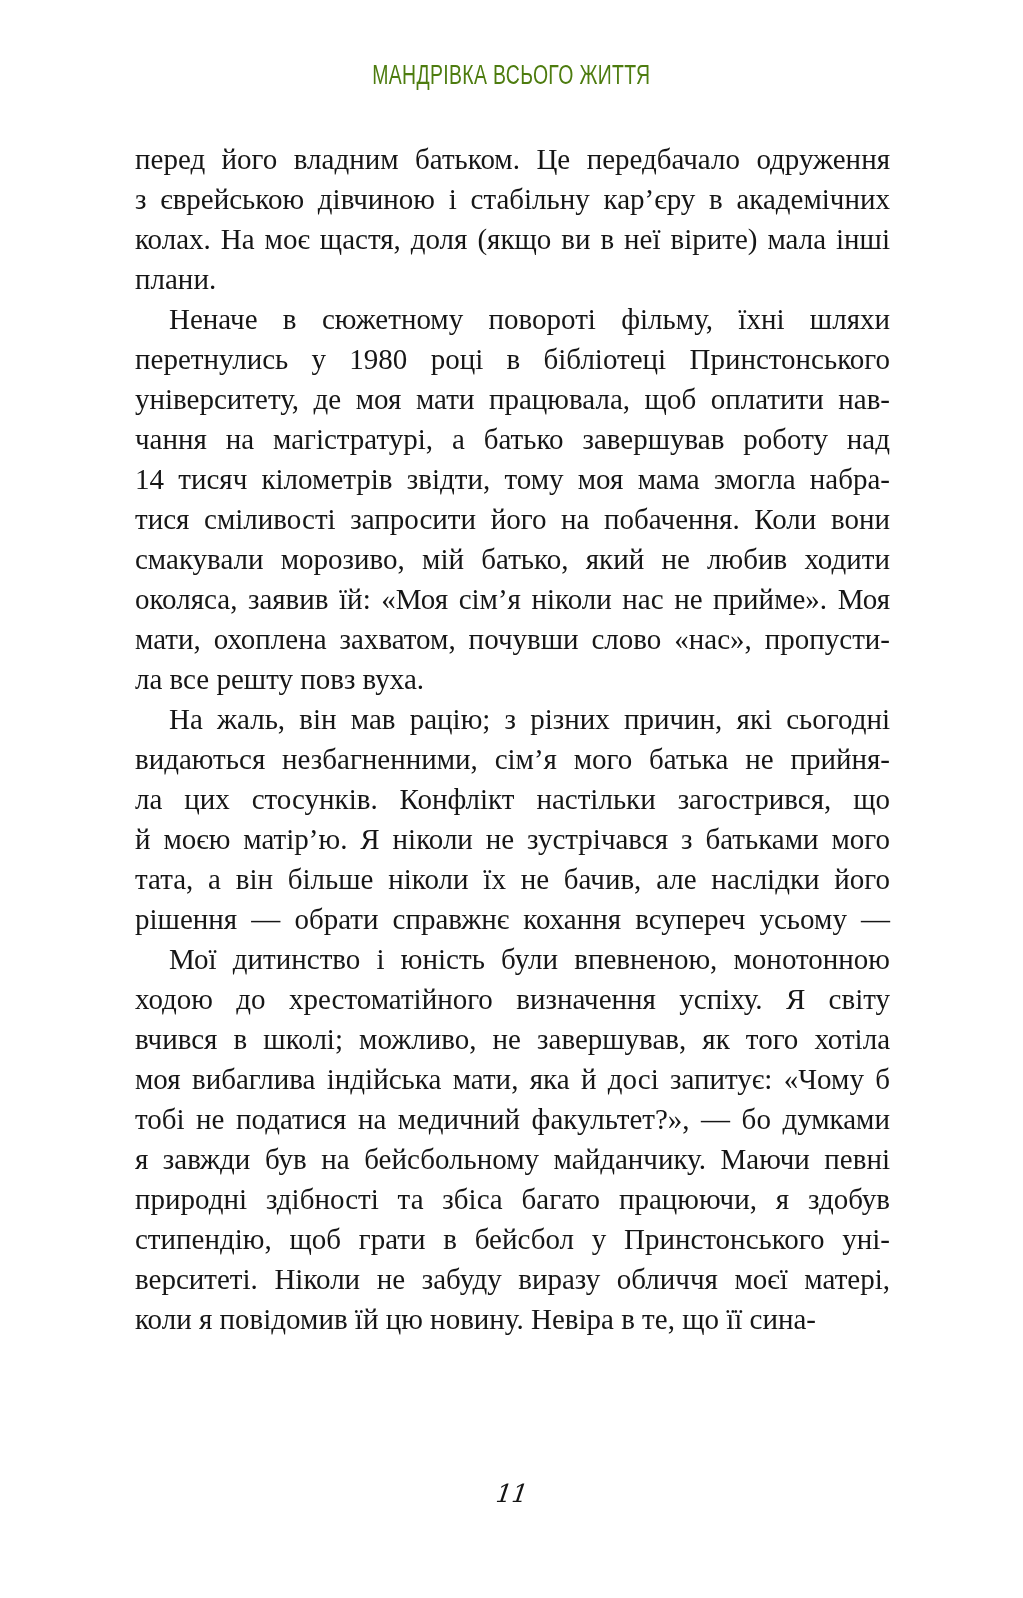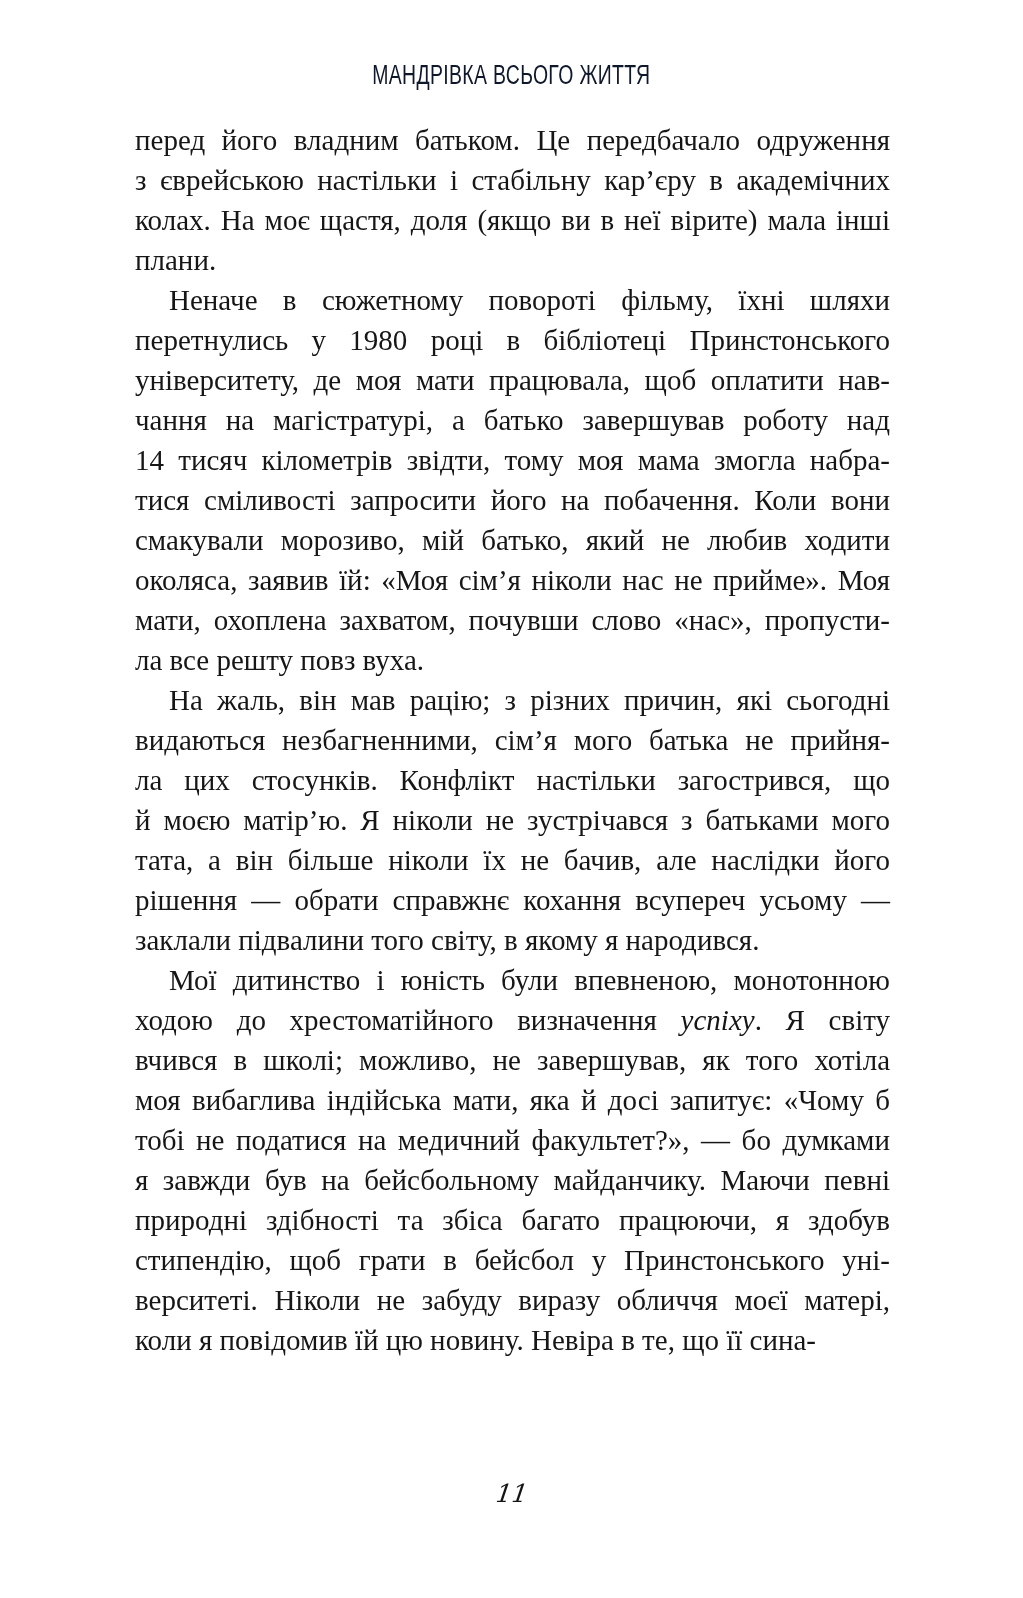--- a/index.html
+++ b/index.html
@@ -19,53 +19,52 @@
   .running-head {
     position: absolute;
     top: 58px;
     left: 0;
     width: 100%;
     text-align: center;
     line-height: 34px;
     font-family: "Liberation Sans", sans-serif;
     font-size: 27px;
     font-weight: 400;
-    color: #0f172a;
+    color: #4d7c0f;
     white-space: nowrap;
   }
   .running-head .condense {
     display: inline-block;
     transform: scaleX(0.72);
     transform-origin: 50% 50%;
     letter-spacing: 0.5px;
   }
   .body-text {
     position: absolute;
-    top: 120px;
+    top: 139px;
     left: 135px;
     width: 755px;
   }
   .line {
     line-height: 40px;
     height: 40px;
     font-size: 29px;
     text-align: justify;
     text-align-last: justify;
     white-space: normal;
     overflow: visible;
   }
   .line.para-end {
     text-align: left;
     text-align-last: left;
   }
   .line.indented {
     text-indent: 34px;
   }
   .line .it {
-    font-style: italic;
   }
   .page-number {
     position: absolute;
     top: 1476px;
     left: 0;
     width: 100%;
     text-align: center;
     font-family: "DejaVu Serif", serif;
     font-style: italic;
     font-size: 25px;
@@ -81,40 +80,39 @@
 <body>
 
 <div class="book-page">
 
   <div class="running-head">
     <span class="condense">МАНДРІВКА ВСЬОГО ЖИТТЯ</span>
   </div>
 
   <div class="body-text">
       <div class="line"><span>перед його владним батьком. Це передбачало одруження</span></div>
-      <div class="line"><span>з єврейською настільки і стабільну кар’єру в академічних</span></div>
+      <div class="line"><span>з єврейською дівчиною і стабільну кар’єру в академічних</span></div>
       <div class="line"><span>колах. На моє щастя, доля (якщо ви в неї вірите) мала інші</span></div>
       <div class="line para-end"><span>плани.</span></div>
       <div class="line indented"><span>Неначе в сюжетному повороті фільму, їхні шляхи</span></div>
       <div class="line"><span>перетнулись у 1980 році в бібліотеці Принстонського</span></div>
       <div class="line"><span>університету, де моя мати працювала, щоб оплатити нав-</span></div>
       <div class="line"><span>чання на магістратурі, а батько завершував роботу над</span></div>
       <div class="line"><span>14 тисяч кілометрів звідти, тому моя мама змогла набра-</span></div>
       <div class="line"><span>тися сміливості запросити його на побачення. Коли вони</span></div>
       <div class="line"><span>смакували морозиво, мій батько, який не любив ходити</span></div>
       <div class="line"><span>околяса, заявив їй: «Моя сім’я ніколи нас не прийме». Моя</span></div>
       <div class="line"><span>мати, охоплена захватом, почувши слово «нас», пропусти-</span></div>
       <div class="line para-end"><span>ла все решту повз вуха.</span></div>
       <div class="line indented"><span>На жаль, він мав рацію; з різних причин, які сьогодні</span></div>
       <div class="line"><span>видаються незбагненними, сім’я мого батька не прийня-</span></div>
       <div class="line"><span>ла цих стосунків. Конфлікт настільки загострився, що</span></div>
       <div class="line"><span>й моєю матір’ю. Я ніколи не зустрічався з батьками мого</span></div>
       <div class="line"><span>тата, а він більше ніколи їх не бачив, але наслідки його</span></div>
       <div class="line"><span>рішення — обрати справжнє кохання всупереч усьому —</span></div>
-      <div class="line para-end"><span>заклали підвалини того світу, в якому я народився.</span></div>
       <div class="line indented"><span>Мої дитинство і юність були впевненою, монотонною</span></div>
       <div class="line"><span>ходою до хрестоматійного визначення </span><span class="it">успіху</span><span>. Я світу</span></div>
       <div class="line"><span>вчився в школі; можливо, не завершував, як того хотіла</span></div>
       <div class="line"><span>моя вибаглива індійська мати, яка й досі запитує: «Чому б</span></div>
       <div class="line"><span>тобі не податися на медичний факультет?», — бо думками</span></div>
       <div class="line"><span>я завжди був на бейсбольному майданчику. Маючи певні</span></div>
       <div class="line"><span>природні здібності та збіса багато працюючи, я здобув</span></div>
       <div class="line"><span>стипендію, щоб грати в бейсбол у Принстонського уні-</span></div>
       <div class="line"><span>верситеті. Ніколи не забуду виразу обличчя моєї матері,</span></div>
       <div class="line para-end"><span>коли я повідомив їй цю новину. Невіра в те, що її сина-</span></div>

